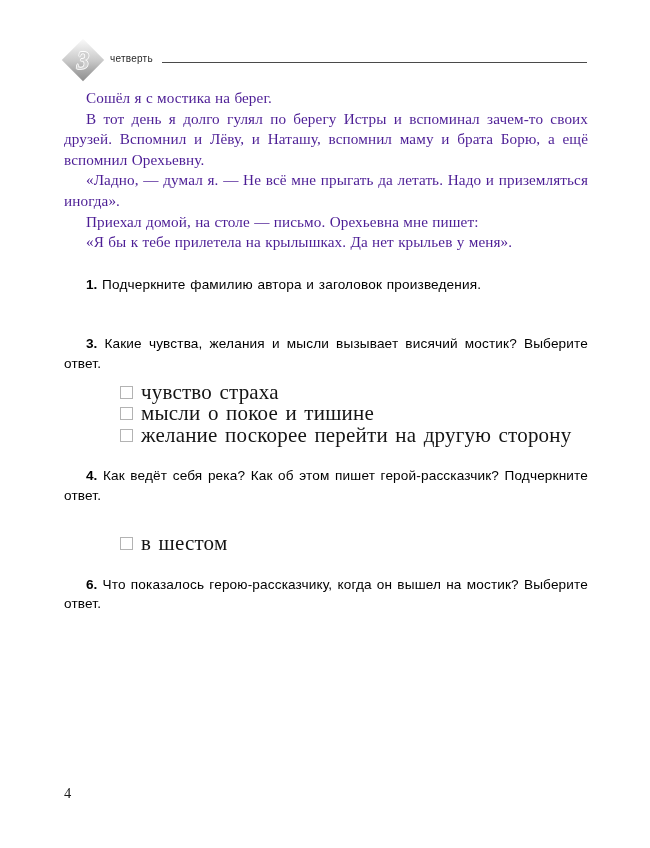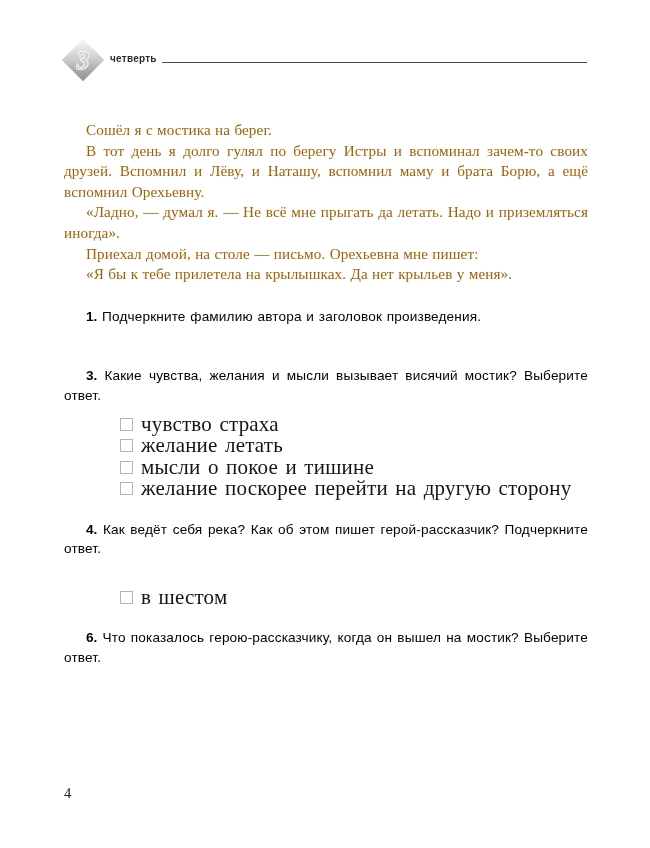--- a/index.html
+++ b/index.html
@@ -70,21 +70,21 @@
        0 0.8px 0 #f2f2f2,
        0 -0.8px 0 #ffffff;
     padding-bottom: 2px;
   }
 
   .quarter-label {
     position: absolute;
     left: 110px;
     top: 19px;
     font-family: "Liberation Sans", sans-serif;
-    font-weight: 700;
+    font-weight: 400;
     font-size: 10px;
     letter-spacing: 0.25px;
     color: #2a2a2a;
     white-space: nowrap;
   }
 
   .header-rule {
     position: absolute;
     left: 162px;
     top: 28px;
@@ -103,22 +103,21 @@
 
   
   .story {
     font-family: "Liberation Serif", serif;
     font-size: 15.2px;
     line-height: 20.6px;
     text-align: justify;
     text-justify: inter-word;
     letter-spacing: 0.1px;
     word-spacing: 0.4px;
-    color: #a16207;
-    margin-top: 32px;
+    color: #4c1d95;
   }
   .story p {
     margin: 0;
     text-indent: 22px;
   }
 
   
   .question {
     font-family: "Liberation Sans", sans-serif;
     font-size: 13.6px;
@@ -212,24 +211,20 @@
         <div class="gap-q"></div>
         <p class="question"><span class="qnum">3.</span><span> Какие чувства, желания и мысли вызывает висячий мостик? Выберите ответ.</span></p>
         <div class="gap-opt-top"></div>
         <ul class="options indent-a">
           <li class="option">
             <span class="checkbox"></span>
             <span class="option-label">чувство страха</span>
           </li>
           <li class="option">
             <span class="checkbox"></span>
-            <span class="option-label">желание летать</span>
-          </li>
-          <li class="option">
-            <span class="checkbox"></span>
             <span class="option-label">мысли о покое и тишине</span>
           </li>
           <li class="option">
             <span class="checkbox"></span>
             <span class="option-label">желание поскорее перейти на другую сторону</span>
           </li>
         </ul>
         <div class="gap-q"></div>
         <p class="question"><span class="qnum">4.</span><span> Как ведёт себя река? Как об этом пишет герой-рассказчик? Подчеркните ответ.</span></p>
         <div class="gap-q"></div>

